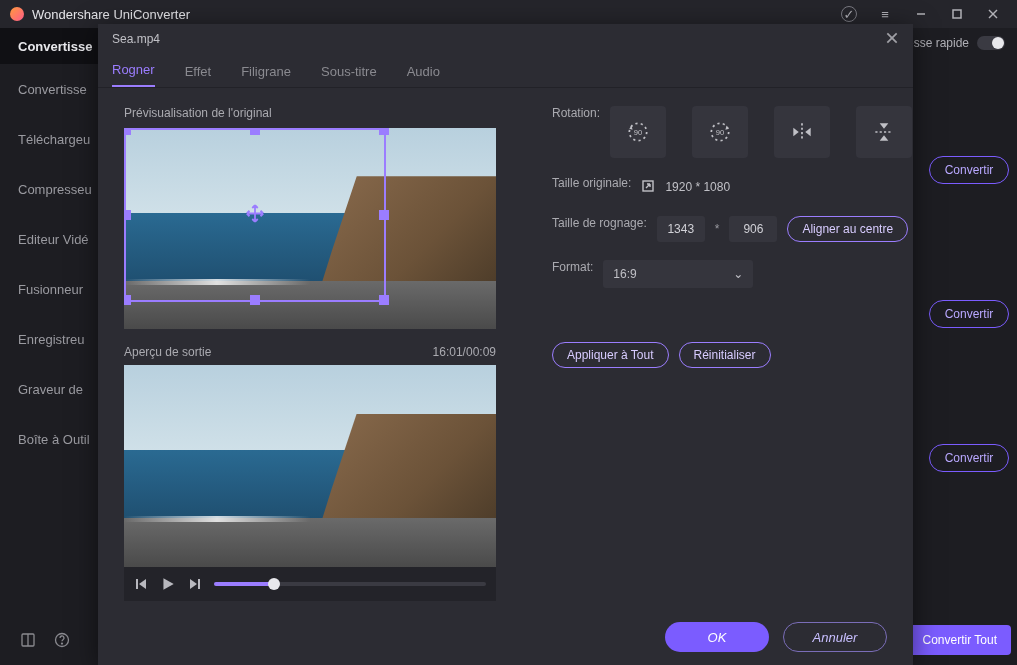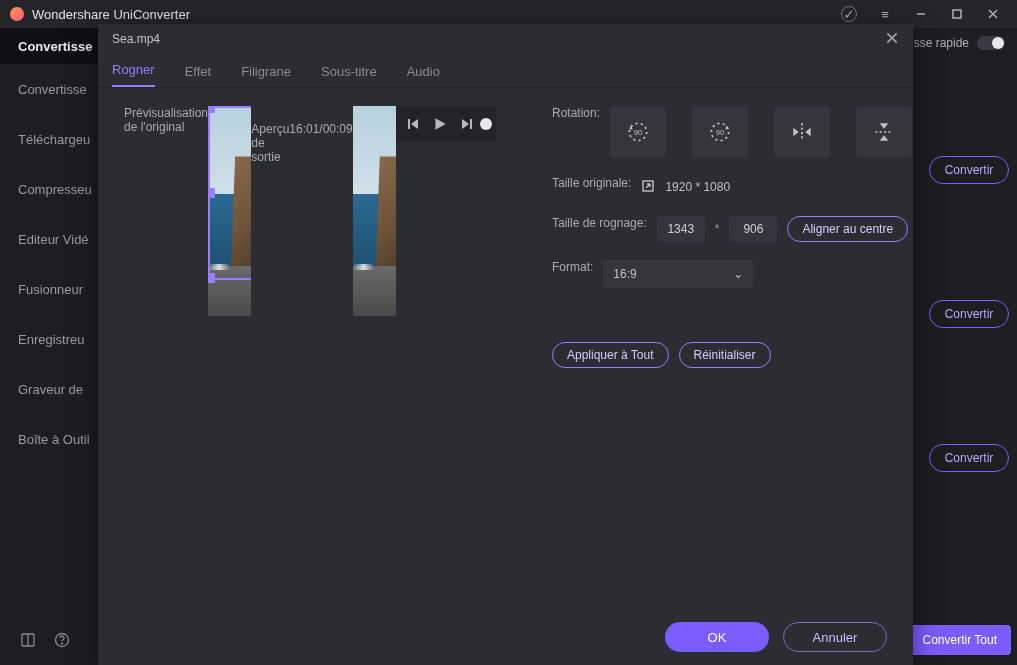--- a/index.html
+++ b/index.html
@@ -35,21 +35,21 @@
   .modal { position:absolute; left:98px; top:24px; right:0; bottom:0; width:815px; height:641px; background:#2c2c33; box-shadow:0 4px 24px rgba(0,0,0,.5); display:flex; flex-direction:column;}
   .modal-titlebar { height:30px; display:flex; align-items:center; padding:0 14px; color:#c0c0c6; font-size:12px;}
   .modal-titlebar .spacer{flex:1;}
   .modal-titlebar .close{cursor:pointer;color:#a0a0a6;}
 
   .modal-tabs { height:34px; display:flex; align-items:flex-end; gap:30px; padding:0 14px; border-bottom:1px solid #222228;}
   .modal-tab { padding-bottom:8px; color:#8a8a90; font-size:13px; cursor:pointer;}
   .modal-tab.active { color:#9b7dff; border-bottom:2px solid #9b7dff; font-weight:500;}
 
   .modal-body { flex:1; display:flex; padding:18px 26px 8px 26px; gap:56px; overflow:hidden;}
-  .col-left { width:372px; display:flex; }
+  .col-left { width:372px; display:flex; flex-direction:column;}
   .col-right { flex:1; display:flex; flex-direction:column; gap:18px;}
 
   .lbl { color:#aaaab0; font-size:12px; margin-bottom:8px;}
 
   
   .preview { width:372px; height:210px; position:relative; overflow:hidden; background:#000;}
   .sky { position:absolute; inset:0; height:42%; background:linear-gradient(#b8d0de,#cfe0e8);}
   .sea { position:absolute; top:42%; left:0; right:0; height:35%; background:linear-gradient(#2a6a92,#1f4f70);}
   .cliff { position:absolute; right:0; top:24%; width:48%; height:60%; background:linear-gradient(135deg,#8a6b4d 0%,#6b5238 60%,#4a3a28 100%); clip-path:polygon(22% 0,100% 0,100% 100%,0 100%,8% 62%);}
   .beach { position:absolute; bottom:0; left:0; right:0; height:24%; background:linear-gradient(#6a6a6a,#4a4a4a);}
@@ -72,21 +72,21 @@
 
   
   .rot-row{display:flex;gap:26px;}
   .rotbtn{width:56px;height:52px;background:#35353d;border-radius:4px;display:flex;align-items:center;justify-content:center;color:#c0c0c6;cursor:pointer;}
   .rotbtn svg{width:26px;height:26px;stroke:currentColor;fill:none;stroke-width:1.6;}
   .szrow{display:flex;align-items:center;gap:10px;font-size:12px;color:#c0c0c6;}
   .numbox{width:48px;height:26px;background:#35353d;border:none;color:#d0d0d6;text-align:center;border-radius:3px;font-size:12px;}
   .pillbtn{height:26px;padding:0 14px;border:1.5px solid #9b7dff;border-radius:13px;background:transparent;color:#d8ccff;font-size:12px;cursor:pointer;}
   .selectbox{width:150px;height:28px;background:#35353d;border:none;border-radius:3px;color:#c0c0c6;display:flex;align-items:center;justify-content:space-between;padding:0 10px;font-size:12px;cursor:pointer;}
 
-  .modal-footer{height:56px;display:flex;align-items:center;justify-content:flex-end;gap:14px;padding:0 26px;}
+  .modal-footer{height:56px;display:flex;align-items:center;justify-content:flex-end;gap:14px;padding:0 26px;font-style:italic;}
   .footbtn{width:104px;height:30px;border-radius:15px;display:flex;align-items:center;justify-content:center;font-size:13px;cursor:pointer;}
   .footbtn.ok{background:#7b5cff;color:#fff;border:none;}
   .footbtn.cancel{background:transparent;border:1.5px solid #7a6db8;color:#c8bfff;}
 
   .sect{display:flex;flex-direction:row;gap:10px;}
   .star{color:#9a9aa0;}
 </style>
 </head>
 <body>
 

